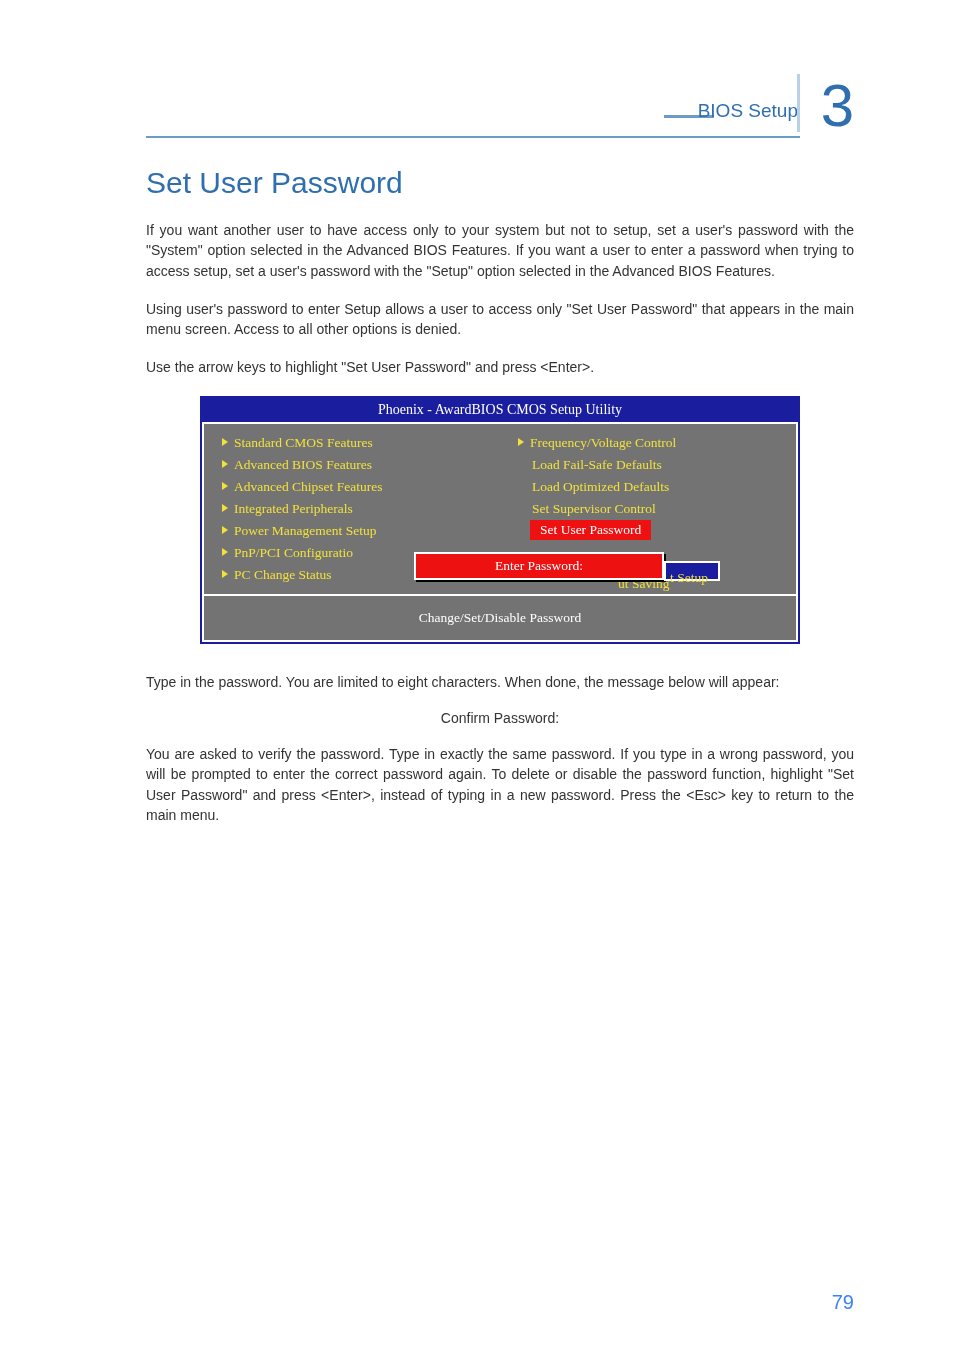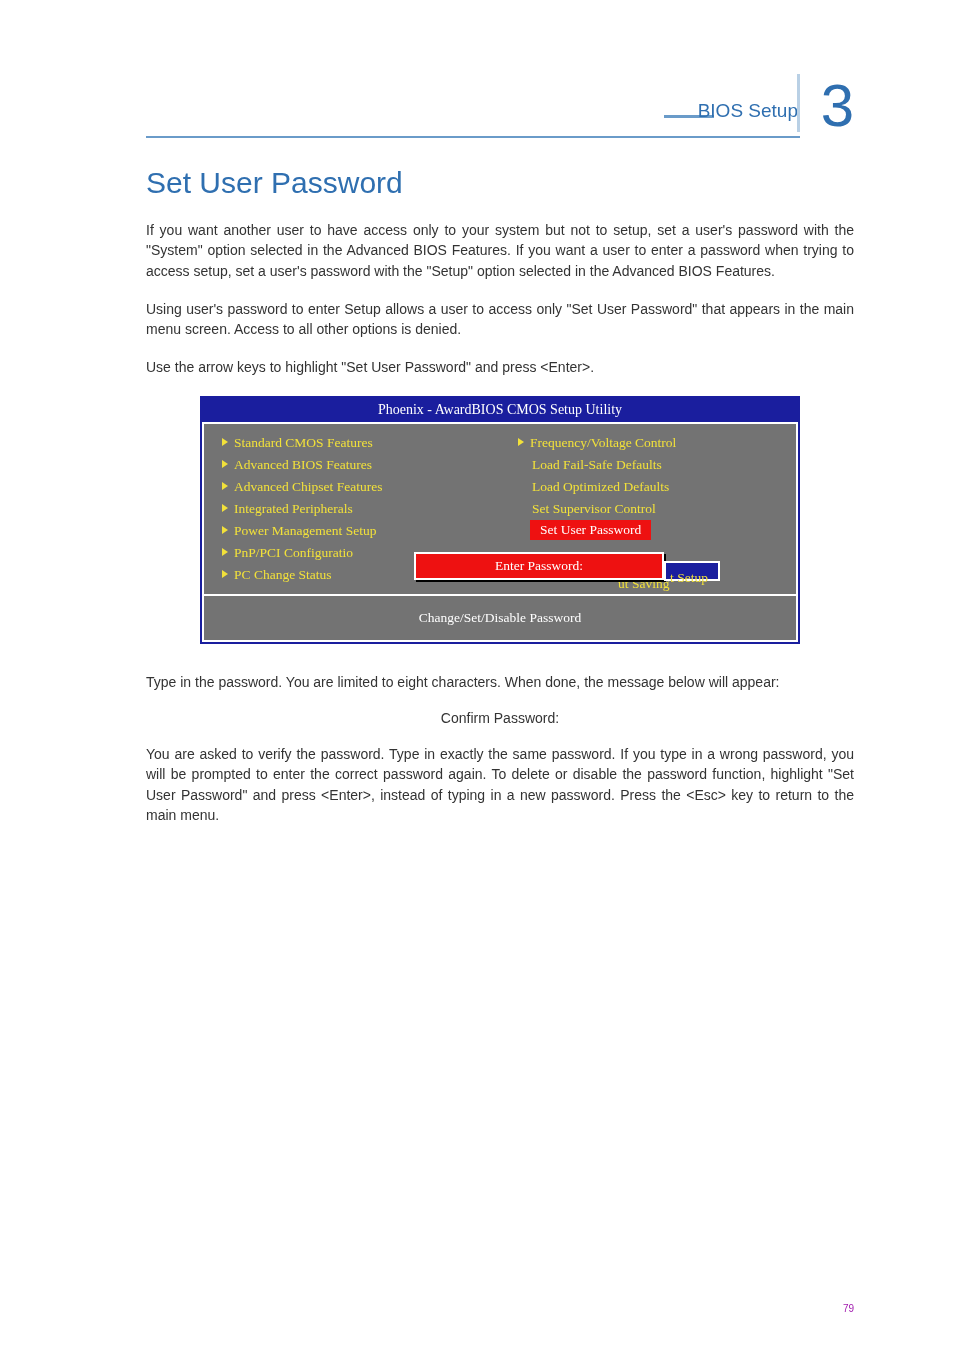--- a/index.html
+++ b/index.html
@@ -186,22 +186,22 @@
     border: 2px solid #fff;
     text-align: center;
     padding: 14px 14px;
     font-size: 13.5px;
     color: #fff;
   }
   .page-number {
     position: absolute;
     bottom: 40px;
     right: 100px;
-    font-size: 10px;
-    color: #a21caf;
+    font-size: 20px;
+    color: #3b82f6;
   }
 </style>
 </head>
 <body>
 
 <div class="page">
 
   <div class="header-row">
     <span class="header-tick"></span>
     <span class="header-label">BIOS Setup</span>

